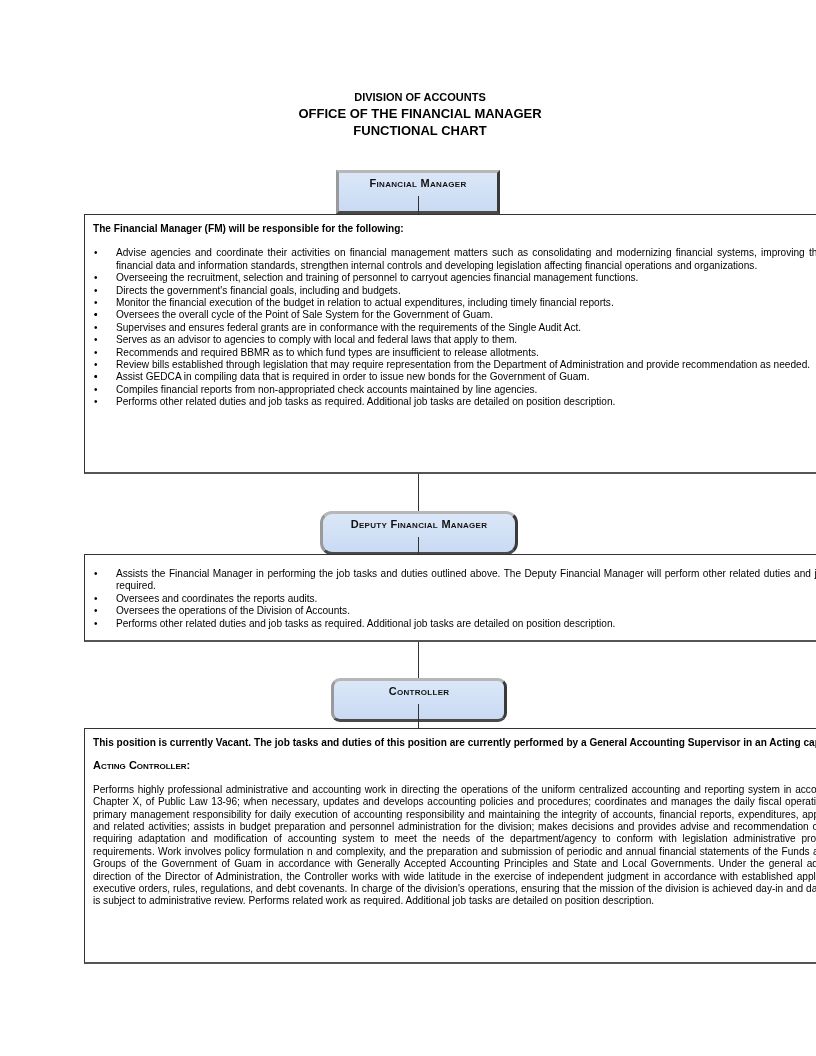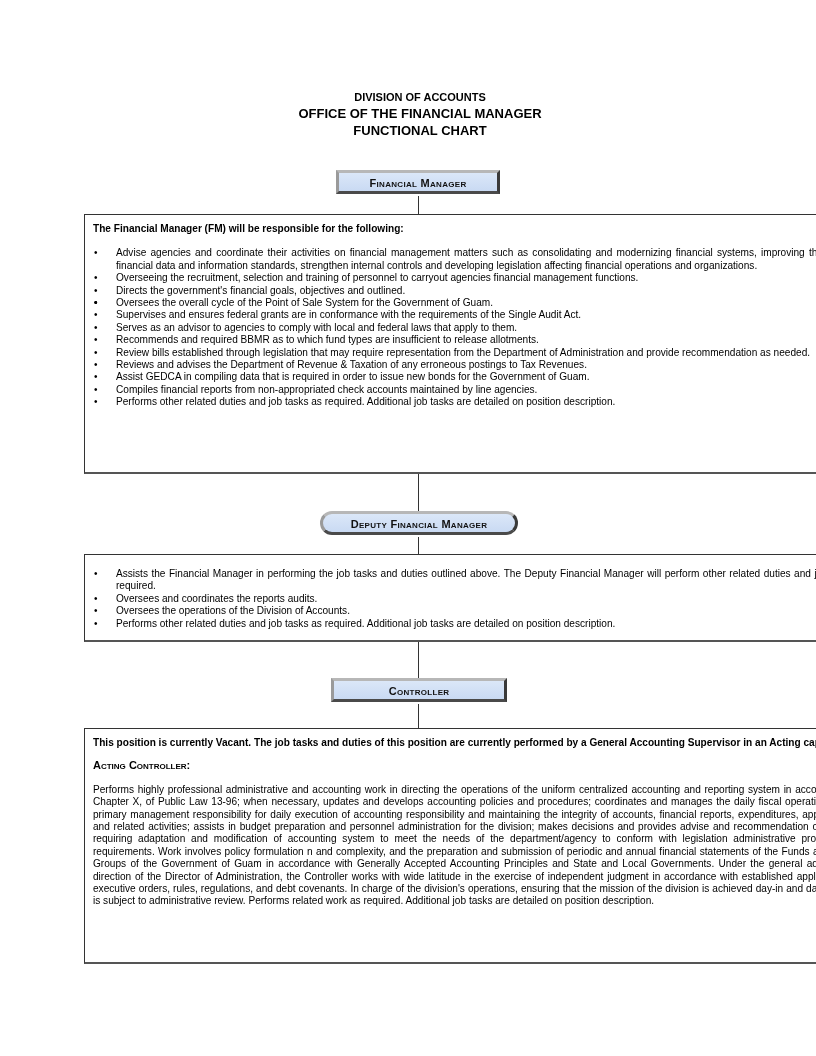--- a/index.html
+++ b/index.html
@@ -22,21 +22,21 @@
       width: 840px;
       text-align: center;
       font-weight: bold;
       line-height: 17px;
     }
     .header .sub { font-size: 11px; line-height: 15px; }
     .header .main { font-size: 13px; line-height: 17px; }
 
     .title-btn {
       position: absolute;
-      height: 24px;
+      height: 44px;
       box-sizing: border-box;
       background: linear-gradient(#dbe7f8, #c9daf3);
       border-top: 3px solid #b7b7b7;
       border-left: 3px solid #9a9a9a;
       border-right: 3px solid #3a3a3a;
       border-bottom: 3px solid #4a4a4a;
       text-align: center;
       font-weight: bold;
       font-size: 11px;
       font-variant: small-caps;
@@ -112,29 +112,29 @@
 <div class="title-btn" style="left:336px; top:170px; width:164px;">
   <span>Financial Manager</span>
 </div>
 <div class="vline" style="left:418px; top:196px; height:18px;"></div>
 
 <div class="box" style="top:214px; height:260px;">
   <p class="intro">The Financial Manager (FM) will be responsible for the following:</p>
   <ul class="bullets">
     <li><span class="dot">•</span><span>Advise agencies and coordinate their activities on financial management matters such as consolidating and modernizing financial systems, improving the quality of financial data and information standards, strengthen internal controls and developing legislation affecting financial operations and organizations.</span></li>
     <li><span class="dot">•</span><span>Overseeing the recruitment, selection and training of personnel to carryout agencies financial management functions.</span></li>
-    <li><span class="dot">•</span><span>Directs the government's financial goals, objectives and outlined.</span></li>
-    <li><span class="dot">•</span></li>
+    <li><span class="dot">•</span><span>Directs the government's financial goals, including and budgets.</span></li>
+    <li><span class="dot">•</span><span>Monitor the financial execution of the budget in relation to actual expenditures, including timely financial reports.</span></li>
     <li><span class="dot">•</span></li>
     <li><span class="dot">•</span><span>Oversees the overall cycle of the Point of Sale System for the Government of Guam.</span></li>
     <li><span class="dot">•</span><span>Supervises and ensures federal grants are in conformance with the requirements of the Single Audit Act.</span></li>
     <li><span class="dot">•</span><span>Serves as an advisor to agencies to comply with local and federal laws that apply to them.</span></li>
     <li><span class="dot">•</span><span>Recommends and required BBMR as to which fund types are insufficient to release allotments.</span></li>
     <li><span class="dot">•</span><span>Review bills established through legislation that may require representation from the Department of Administration and provide recommendation as needed.</span></li>
-    <li><span class="dot">•</span><span>Reviews and advises the Department of Revenue &amp; Taxation of any erroneous postings to Tax Revenues.</span></li>
+    <li><span class="dot">•</span></li>
     <li><span class="dot">•</span><span>Assist GEDCA in compiling data that is required in order to issue new bonds for the Government of Guam.</span></li>
     <li><span class="dot">•</span><span>Compiles financial reports from non-appropriated check accounts maintained by line agencies.</span></li>
     <li><span class="dot">•</span><span>Performs other related duties and job tasks as required.  Additional job tasks are detailed on position description.</span></li>
   </ul>
 </div>
 
 <div class="vline" style="left:418px; top:474px; height:38px;"></div>
 
 <div class="title-btn" style="left:320px; top:511px; width:198px;border-radius:12px;">
   <span>Deputy Financial Manager</span>
@@ -145,21 +145,21 @@
   <ul class="bullets">
     <li><span class="dot">•</span><span>Assists  the Financial Manager in performing the job tasks and duties outlined above.   The Deputy Financial Manager will perform other related duties and job tasks as required.</span></li>
     <li><span class="dot">•</span><span>Oversees and coordinates the reports audits.</span></li>
     <li><span class="dot">•</span><span>Oversees the operations of the Division of Accounts.</span></li>
     <li><span class="dot">•</span><span>Performs other related duties and job tasks as required.  Additional job tasks are detailed on position description.</span></li>
   </ul>
 </div>
 
 <div class="vline" style="left:418px; top:642px; height:37px;"></div>
 
-<div class="title-btn" style="left:331px; top:678px; width:176px;">
+<div class="title-btn" style="left:331px; top:678px; width:176px;border-radius:9px;">
   <span>Controller</span>
 </div>
 <div class="vline" style="left:418px; top:704px; height:24px;"></div>
 
 <div class="box" style="top:728px; height:236px;">
   <p class="vacant">This position is currently Vacant.  The job tasks and duties of this position are currently performed by a General Accounting Supervisor in an Acting capacity.</p>
   <p class="acting-title">Acting Controller:</p>
   <p class="para">Performs highly professional administrative and accounting work in directing the operations of the uniform centralized accounting and reporting system in accordance with Chapter X, of Public Law 13-96; when necessary, updates and develops accounting policies and procedures; coordinates and manages the daily fiscal operations; retains primary management responsibility for daily execution of accounting responsibility and maintaining the integrity of accounts, financial reports, expenditures, appropriations, and related activities; assists in budget preparation and personnel administration for the division; makes decisions and provides advise and recommendation on problems requiring adaptation and modification of accounting system to meet the needs of the department/agency to conform with legislation administrative procedures on requirements.  Work involves policy formulation n and complexity, and the preparation and submission of periodic and annual financial statements of the Funds and Account Groups of the Government of Guam in accordance with Generally Accepted Accounting Principles and State and Local Governments.  Under the general administrative direction of the Director of Administration, the Controller works with wide latitude in the exercise of independent judgment in accordance with established applicable laws, executive orders, rules, regulations, and debt covenants.  In charge of the division's operations, ensuring that the mission of the division is achieved day-in and day-out.  Work is subject to administrative review.  Performs related work as required.  Additional job tasks are detailed on position description.</p>
 </div>
 

